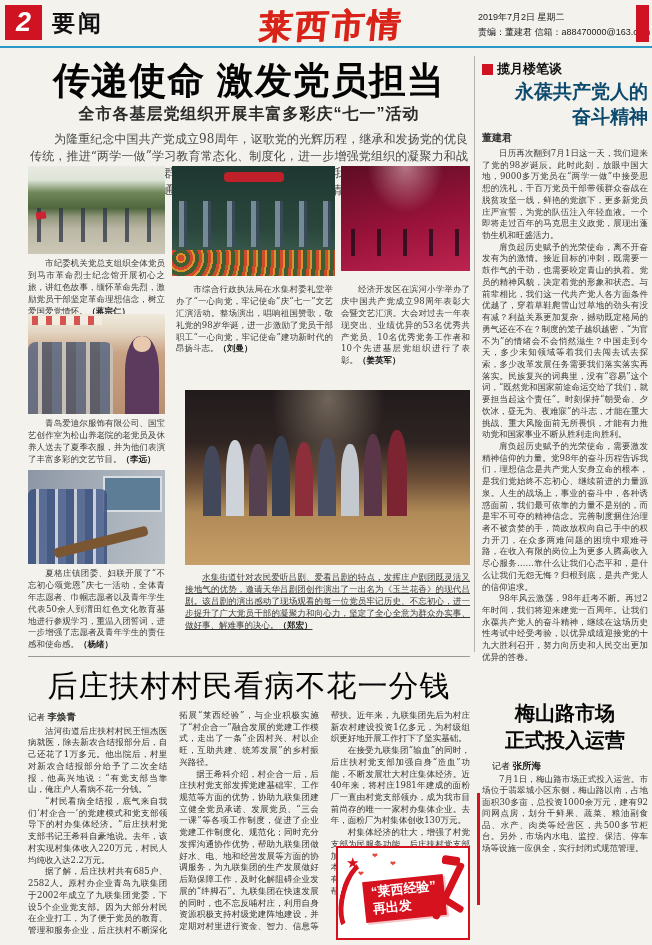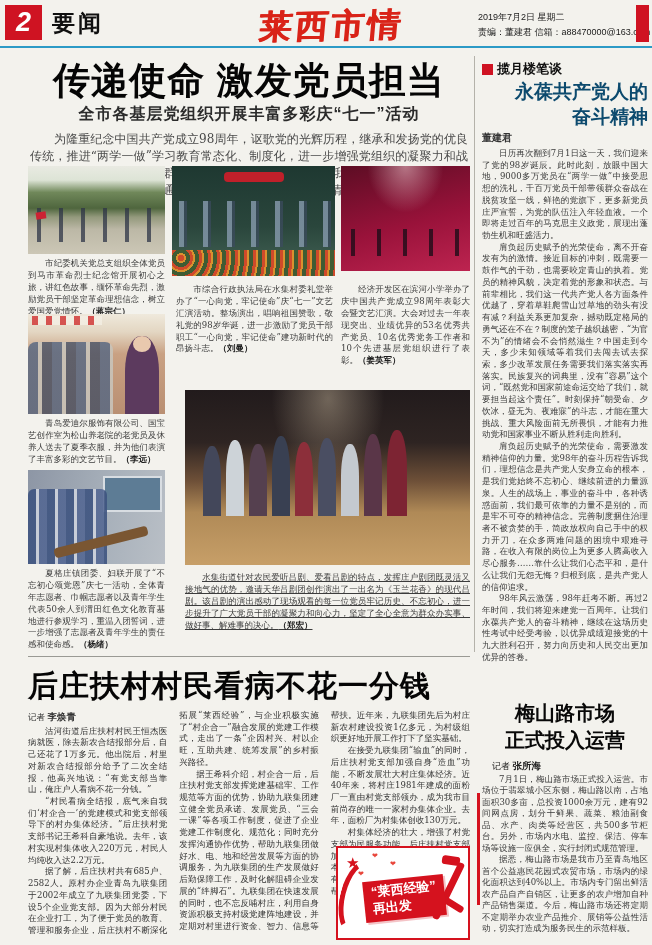--- a/index.html
+++ b/index.html
@@ -45,21 +45,21 @@
   .essay-header{left:482px;top:60px;font-size:13px;font-weight:900;color:#111;display:flex;align-items:center;gap:4px;}
   .essay-header .sq{width:11px;height:11px;background:#cf1322;display:inline-block;}
   .essay-title{left:482px;top:80px;width:166px;text-align:right;font-size:19px;font-weight:900;
        line-height:1.3;color:#0c4a6e;}
   .essay-author{left:482px;top:131px;width:166px;text-align:left;font-size:10px;font-weight:bold;color:#333;}
   .essay-body{left:482px;top:148px;width:166px;height:540px;overflow:hidden;font-size:8.5px;
        line-height:1.38;text-align:justify;color:#3a3a3a;font-family:"DejaVu Serif",serif;}
   .essay-body p,.market-body p{margin:0;text-indent:2em;}
 
   
-  .village-title{left:28px;top:666px;width:442px;font-size:30px;font-weight:700;
+  .village-title{left:28px;top:666px;width:442px;text-align:center;font-size:30px;font-weight:400;
        color:#050505;letter-spacing:1px;white-space:nowrap;}
   .village-body{left:28px;top:710px;width:442px;height:230px;column-count:3;column-gap:12px;
        column-fill:auto;font-size:8.5px;line-height:1.38;text-align:justify;color:#333;
        font-family:"DejaVu Serif",serif;overflow:hidden;}
   .village-body p{margin:0;text-indent:2em;}
   .village-body .byline{text-indent:0;font-family:"Liberation Sans",sans-serif;margin-bottom:2px;}
   .village-body .byline b{font-size:9.5px;}
 
   
   .logo-box{left:336px;top:846px;width:130px;height:90px;background:#fff;border:2px solid #d5121e;}
@@ -208,16 +208,15 @@
   </div>
 
   <div class="abs market-title">
     <div>梅山路市场</div>
     <div>正式投入运营</div>
   </div>
   <div class="abs market-byline"><span>记者</span> <b>张所海</b></div>
   <div class="abs market-redline"></div>
   <div class="abs market-body">
     <p>7月1日，梅山路市场正式投入运营。市场位于翡翠城小区东侧，梅山路以南，占地面积30多亩，总投资1000余万元，建有92间网点房，划分干鲜果、蔬菜、粮油副食品、水产、肉类等经营区，共500多节柜台。另外，市场内水电、监控、保洁、停车场等设施一应俱全，实行封闭式规范管理。</p>
-    <p>据悉，梅山路市场是我市乃至青岛地区首个公益惠民花园式农贸市场，市场内的绿化面积达到40%以上。市场内专门留出鲜活农产品自产自销区，让更多的农户增加自种产品销售渠道。今后，梅山路市场还将定期不定期举办农业产品推介、展销等公益性活动，切实打造成为服务民生的示范样板。</p>
   </div>
 
 </div>
 
 </body></html>

